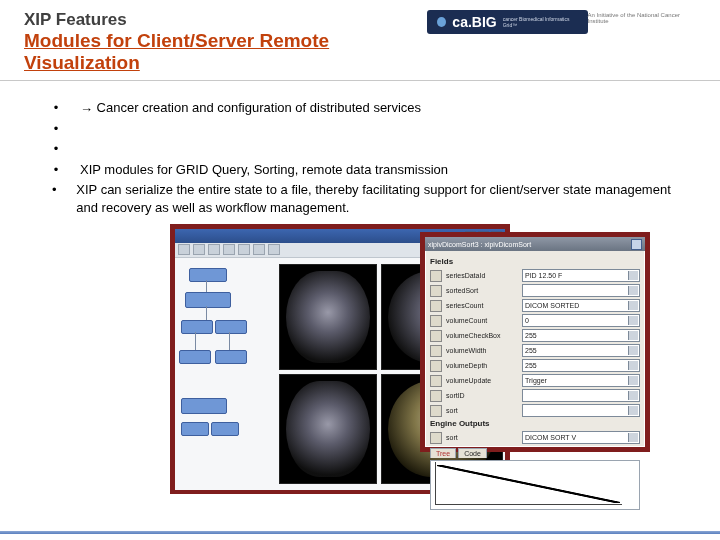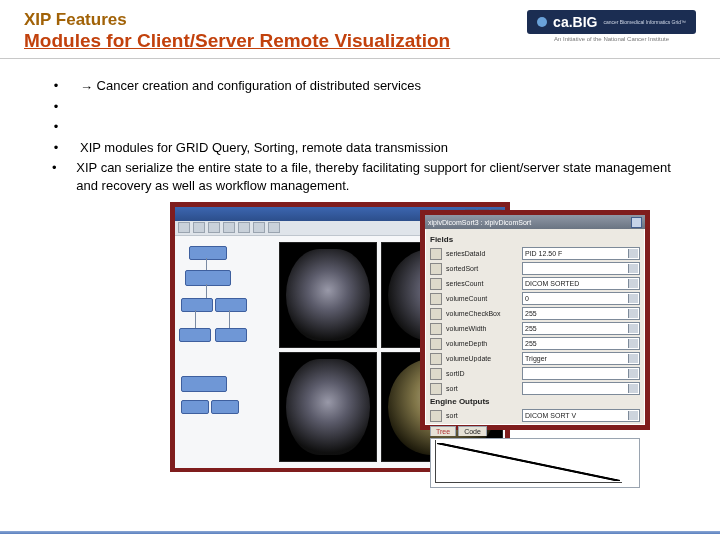--- a/index.html
+++ b/index.html
@@ -1,21 +1,21 @@
 <!DOCTYPE html>
 <html><head>
 <meta charset="utf-8">
 <style>
   html,body{margin:0;padding:0;width:720px;height:540px;font-family:Arial,Helvetica,sans-serif;background:#fff;overflow:hidden}
   .slide{position:relative;width:720px;height:540px}
   .header{padding:10px 24px 4px 24px;display:flex;justify-content:space-between;align-items:flex-start}
   .title-block{max-width:480px}
-  .title-line1{font-size:17px;font-weight:bold;color:#a16207;margin:0}
+  .title-line1{font-size:17px;font-weight:bold;color:#404040;margin:0}
   .title-line2{font-size:19px;font-weight:bold;color:#c2410c;margin:0;text-decoration:underline}
-  .logo{display:flex;flex-direction:column;align-items:center;color:#fff}
+  .logo{display:flex;flex-direction:row;align-items:flex-start;color:#fff}
   .logo-box{background:#1b2d52;border-radius:3px;padding:4px 10px;display:flex;align-items:center;gap:6px}
   .logo-dot{width:10px;height:10px;background:#6aa2d9;border-radius:50%}
   .logo-text{font-size:14px;font-weight:bold;color:#fff}
   .logo-sub{font-size:5px;color:#cfd7e6}
   .logo-tag{font-size:6px;color:#777;margin-top:2px}
   .hr{height:1px;background:#c8c8c8;margin:2px 0 0 0}
   .body{padding:18px 40px 0 50px}
   ul.bullets{list-style:none;padding:0;margin:0}
   ul.bullets>li{display:flex;gap:18px;font-size:13px;line-height:1.35;margin-bottom:3px;color:#000}
   .dot{width:12px;text-align:center}

